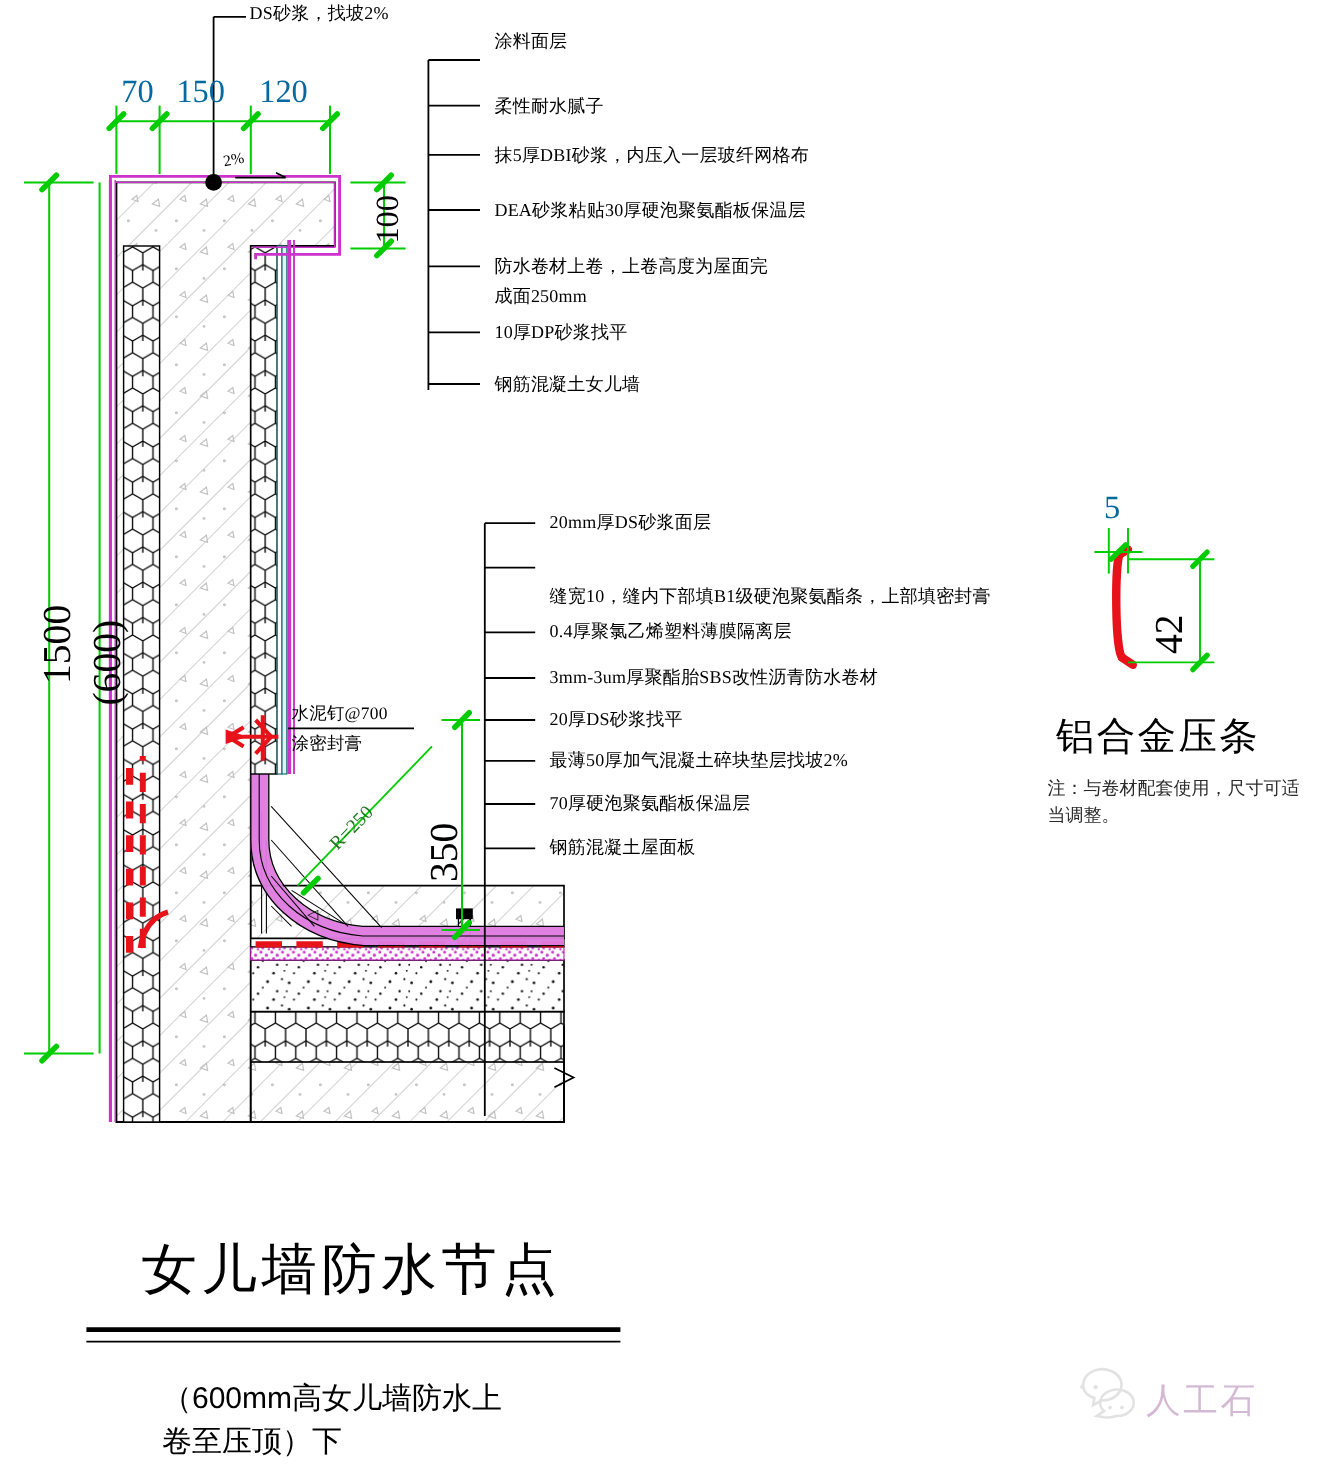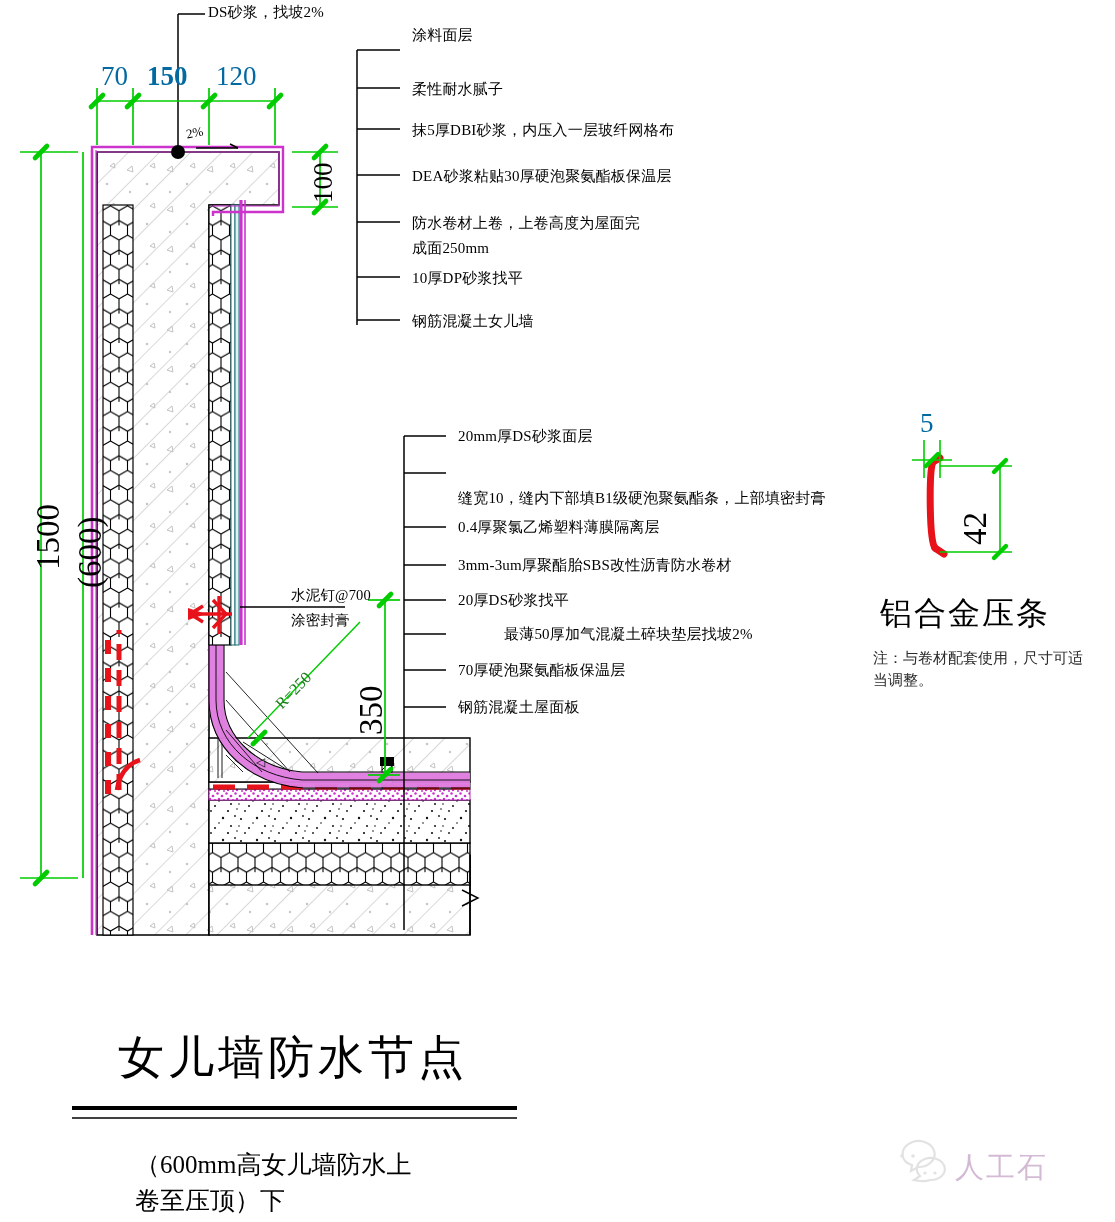--- a/index.html
+++ b/index.html
@@ -18,21 +18,21 @@
   #cad{position:absolute;left:0;top:0;width:1115px;height:1222px;}
 
   .lbl{
     position:absolute;
     font-family:"Liberation Serif","DejaVu Serif",serif;
     color:#000;
     white-space:nowrap;
     line-height:1.32;
   }
   .lbl-note{font-size:15px;letter-spacing:.2px;}
-  .lbl-note2{font-size:14.5px;letter-spacing:.2px;padding-left:48px;}
+  .lbl-note2{font-size:14.5px;letter-spacing:.2px;}
   .dimnum{
     position:absolute;
     font-size:27px;
     font-family:"Liberation Serif","DejaVu Serif",serif;
     color:#0369a1;
   }
   .dimnum-v{
     position:absolute;
     font-size:27px;
     font-family:"Liberation Serif","DejaVu Serif",serif;
@@ -61,21 +61,21 @@
     position:absolute;
     font-size:46px;
     letter-spacing:4px;
     font-family:"Liberation Serif","DejaVu Serif",serif;
     white-space:nowrap;
   }
   .title-sub{
     position:absolute;
     font-size:25px;
     line-height:1.38;
-    font-family:Liberation Serif, serif;
+    font-family:Liberation Sans, sans-serif;
   }
   .alum-title{
     position:absolute;
     font-size:32px;
     letter-spacing:2px;
     white-space:nowrap;
   }
   .alum-note{
     position:absolute;
     font-size:15px;
@@ -406,21 +406,21 @@
       <circle cx="925" cy="1173" r="1.6" fill="#9a9a9a" stroke="none"></circle>
       <circle cx="935" cy="1173" r="1.6" fill="#9a9a9a" stroke="none"></circle>
     </g>
   </svg>
 
   <div class="lbl lbl-note" style="left:208px; top:3px;">DS砂浆，找坡2%</div>
 
   <div class="lbl" style="left:186px; top:124px; font-size:13px; transform:rotate(-10deg);">2%</div>
 
   <div class="dimnum" style="left:101px; top:61px;">70</div>
-  <div class="dimnum" style="left:147px; top:61px;font-weight:bold;">150</div>
+  <div class="dimnum" style="left:147px; top:61px;">150</div>
   <div class="dimnum" style="left:216px; top:61px;">120</div>
   <div class="dimnum-v" style="left:308px; top:203px;">100</div>
 
   <div class="dimnum-vbig" style="left:30px; top:570px;">1500</div>
   <div class="dimnum-vbig" style="left:72px; top:588px;">(600)</div>
 
   <div class="dimnum-vbig" style="left:353px; top:735px;">350</div>
 
   <div class="rot-r" style="left:272px; top:700px; transform:rotate(-46deg);">R=250</div>
 
@@ -436,21 +436,21 @@
   <div class="lbl lbl-note" style="left:412px; top:269px;text-align:center;">10厚DP砂浆找平</div>
   <div class="lbl lbl-note" style="left:412px; top:312px;">钢筋混凝土女儿墙</div>
 
   <div class="lbl lbl-note" style="left:458px; top:427px;">20mm厚DS砂浆面层</div>
 
   <div class="lbl lbl-note" style="left:458px; top:489px;">缝宽10，缝内下部填B1级硬泡聚氨酯条，上部填密封膏</div>
 
   <div class="lbl lbl-note" style="left:458px; top:518px;">0.4厚聚氯乙烯塑料薄膜隔离层</div>
   <div class="lbl lbl-note" style="left:458px; top:556px;">3mm-3um厚聚酯胎SBS改性沥青防水卷材</div>
   <div class="lbl lbl-note" style="left:458px; top:591px;">20厚DS砂浆找平</div>
-  <div class="lbl lbl-note" style="left:458px; top:625px;margin-left:46px;">最薄50厚加气混凝土碎块垫层找坡2%</div>
+  <div class="lbl lbl-note" style="left:458px; top:625px;">最薄50厚加气混凝土碎块垫层找坡2%</div>
   <div class="lbl lbl-note" style="left:458px; top:661px;">70厚硬泡聚氨酯板保温层</div>
   <div class="lbl lbl-note" style="left:458px; top:698px;">钢筋混凝土屋面板</div>
 
   <div class="dimnum" style="left:920px; top:408px;">5</div>
   <div class="dimnum-vbig" style="left:957px; top:545px;">42</div>
   <div class="alum-title" style="left:880px; top:592px;">铝合金压条</div>
   <div class="alum-note" style="left:873px; top:648px;">注：与卷材配套使用，尺寸可适</div>
   <div class="alum-note" style="left:873px; top:670px;">当调整。</div>
 
   <div class="title-main" style="left:118px; top:1027px;">女儿墙防水节点</div>

